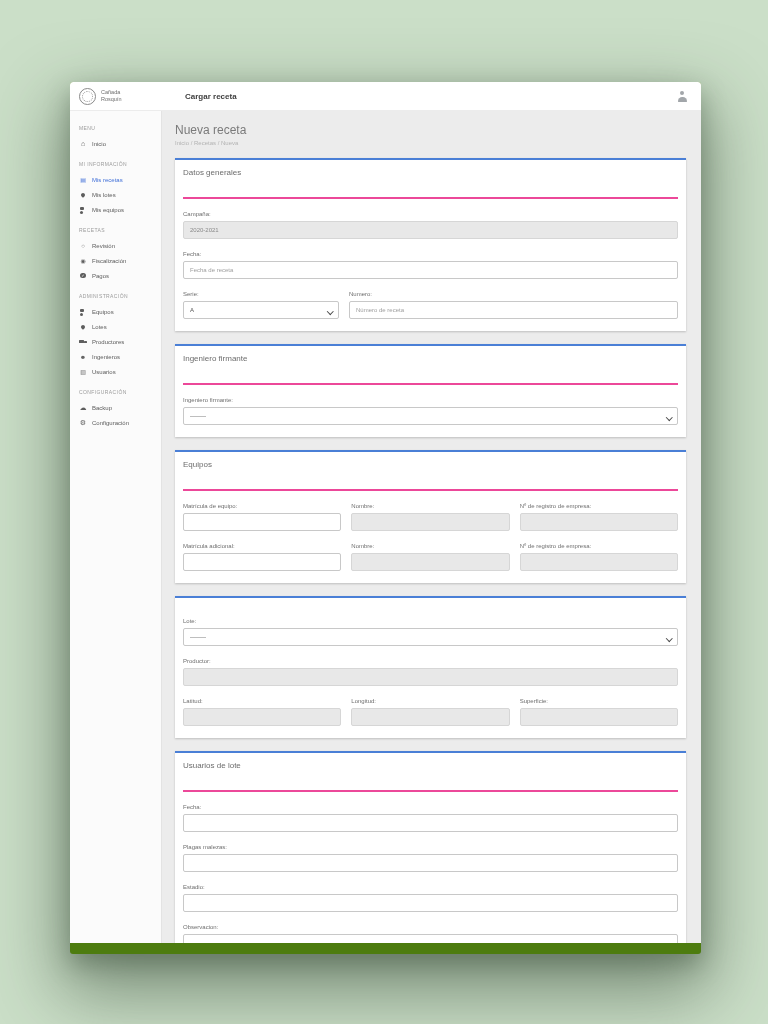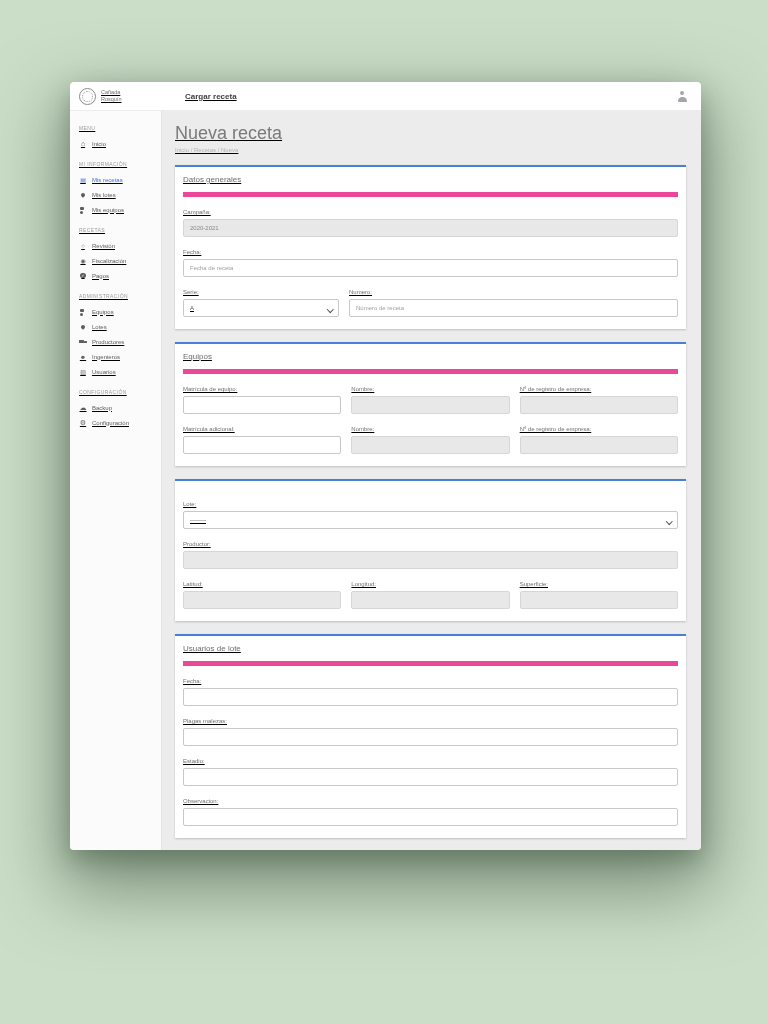--- a/index.html
+++ b/index.html
@@ -4,24 +4,23 @@
 <style>
   html,body{margin:0;padding:0;}
   body{
     width:768px;height:1024px;overflow:hidden;
     background:#cbdfc8;
     font-family:"Liberation Sans",sans-serif;
     position:relative;
   }
   
   .screenshot{
-    position:absolute;left:70px;top:82px;width:631px;height:768px;
+    position:absolute;left:70px;top:82px;width:631px;height:872px;
     background:#4d7c0f;border-radius:3px;overflow:hidden;
     box-shadow:0 30px 70px 10px rgba(45,65,45,.5),0 10px 25px rgba(45,65,45,.35);
-    text-decoration:underline;
   }
   
   .topbar{height:28px;background:#fff;border-bottom:1px solid #ececec;display:flex;align-items:center;position:relative;z-index:2;}
   .logo-wrap{display:flex;align-items:center;gap:5px;padding-left:9px;width:84px;flex:none;}
   .logo-circle{width:15px;height:15px;border:1px solid #8a8a8a;border-radius:50%;position:relative;flex:none;}
   .logo-circle::before{content:"";position:absolute;left:2px;top:2px;right:2px;bottom:2px;border:1px dotted #9a9a9a;border-radius:50%;}
   .logo-text{font-size:5.5px;line-height:1.25;color:#6e6e6e;}
   .topbar-title{font-size:8px;font-weight:700;color:#3f3f3f;margin-left:22px;}
   .avatar{width:12px;height:11px;position:relative;margin-left:auto;margin-right:13px;}
   .avatar::before{content:"";position:absolute;left:50%;top:0;width:4.5px;height:4.5px;margin-left:-2.25px;border-radius:50%;background:#a2a6aa;}
@@ -46,24 +45,24 @@
   .ic-pin::before{content:"";width:4px;height:4px;background:#5e5e5e;border-radius:50% 50% 50% 0;transform:rotate(-45deg);}
   .ic-check::before{content:"✓";width:5.5px;height:5.5px;background:#5e5e5e;color:#fff;border-radius:50%;font-size:4px;display:flex;align-items:center;justify-content:center;}
   .ic-tractor{position:relative;}
   .ic-tractor::before{content:"";position:absolute;left:1px;top:1px;width:4px;height:3px;background:#5e5e5e;border-radius:1px;}
   .ic-tractor::after{content:"";position:absolute;left:1px;bottom:0;width:3px;height:3px;background:#5e5e5e;border-radius:50%;box-shadow:4px 1px 0 -1.5px #5e5e5e;}
   .ic-truck{position:relative;}
   .ic-truck::before{content:"";position:absolute;left:0;top:2px;width:4.5px;height:3px;background:#5e5e5e;border-radius:.5px;}
   .ic-truck::after{content:"";position:absolute;right:.5px;top:3px;width:2.5px;height:2px;background:#5e5e5e;border-radius:.5px;}
   
   .main{flex:1;background:#ececec;padding:12px 15px 0 13px;box-sizing:border-box;overflow:hidden;}
-  .page-title{font-size:18px;font-weight:400;color:#7a7a7a;margin:0 0 3px;}
+  .page-title{font-size:12px;font-weight:400;color:#7a7a7a;margin:0 0 3px;}
   .breadcrumb{font-size:6px;color:#b3b3b3;margin-bottom:12px;}
   .card{background:#fff;border-top:2px solid #4a7fd6;box-shadow:0 1px 2px rgba(0,0,0,.2);margin-bottom:13px;padding:8px 8px 12px;}
-  .card-title{font-size:8px;color:#6c6c6c;padding-bottom:8px;border-bottom:5px solid #ec4899;}
+  .card-title{font-size:8px;color:#6c6c6c;padding-bottom:20px;border-bottom:2px solid #ec4899;}
   .lbl{font-size:6px;color:#6f6f6f;margin:12px 0 4px;}
   .inp{display:block;width:100%;height:18px;box-sizing:border-box;border:1px solid #c8c8c8;border-radius:2px;background:#fff;font-family:"Liberation Sans",sans-serif;font-size:6px;color:#555;padding:0 6px;outline:none;}
   .inp::placeholder{color:#9e9e9e;}
   .inp.dis{background:#e8e8e8;border-color:#d6d6d6;color:#8a8a8a;}
   .selectbox{height:18px;box-sizing:border-box;border:1px solid #c8c8c8;border-radius:2px;background:#fff;display:flex;align-items:center;padding:0 6px;font-size:6px;color:#555;position:relative;cursor:pointer;}
   .chev{position:absolute;right:6px;top:6.5px;width:3.5px;height:3.5px;border-right:1px solid #4a4a4a;border-bottom:1px solid #4a4a4a;transform:rotate(45deg);}
   .row-sn{display:grid;grid-template-columns:156px 1fr;column-gap:10px;}
   .row3{display:grid;grid-template-columns:1fr 1fr 1fr;column-gap:10px;}
 </style>
 </head>
@@ -171,20 +170,28 @@
               <span class="chev"></span>
             </div>
           </div>
           <div>
             <div class="lbl">Numero:</div>
             <input class="inp" placeholder="Número de receta" style="">
           </div>
         </div>
       </div>
 
+      <div class="card">
+        <div class="card-title">Ingeniero firmante</div>
+        <div class="lbl">Ingeniero firmante:</div>
+        <div class="selectbox">
+          <span>--------</span>
+          <span class="chev"></span>
+        </div>
+      </div>
 
       <div class="card">
         <div class="card-title">Equipos</div>
         <div class="row3">
           <div>
             <div class="lbl">Matrícula de equipo:</div>
             <input class="inp" style="">
           </div>
           <div>
             <div class="lbl">Nombre:</div>

